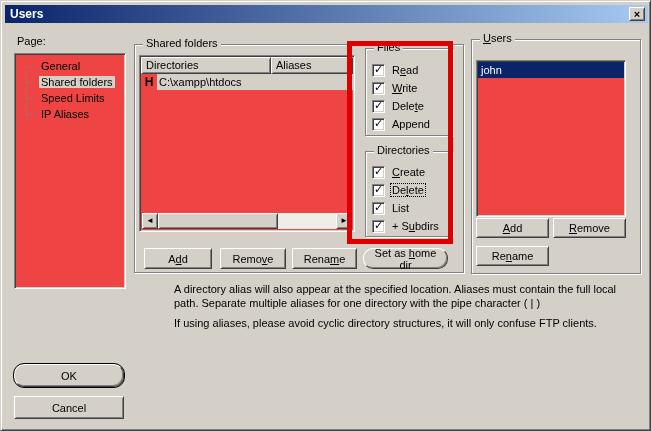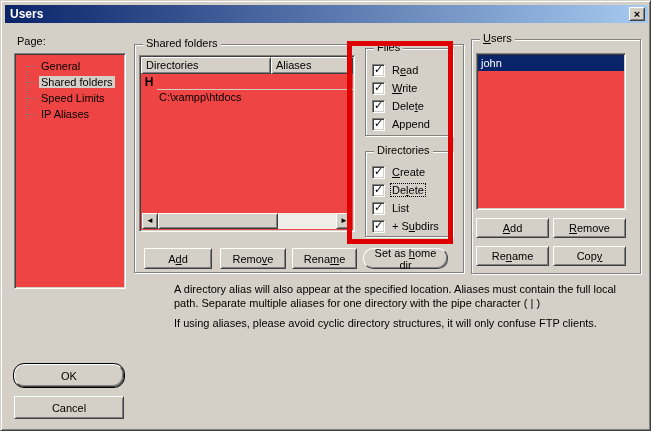--- a/index.html
+++ b/index.html
@@ -59,21 +59,21 @@
   .dir-header{display:flex;height:17px;}
   .hdr-cell{
     background:#d4d0c8;border:1px solid;border-color:#ffffff #404040 #404040 #ffffff;
     box-shadow:inset 1px 1px 0 #d4d0c8, inset -1px -1px 0 #808080;
     padding:1px 4px;line-height:13px;cursor:default;white-space:nowrap;overflow:hidden;
   }
   .hdr-dirs{width:130px;}
   .hdr-aliases{flex:1;}
   .dir-row{display:flex;height:16px;line-height:16px;cursor:default;}
   .dir-marker{width:16px;text-align:center;font-weight:bold;font-size:12px;}
-  .dir-path{flex:1;background:#d4d0c8;padding-left:2px;white-space:nowrap;margin-top:15px;}
+  .dir-path{flex:1;background:#d4d0c8;padding-left:2px;white-space:nowrap;}
   
   .hscroll{position:absolute;left:2px;bottom:2px;right:2px;height:16px;background:#efede8;display:flex;}
   .sb-btn{
     width:16px;height:16px;flex:0 0 16px;display:flex;align-items:center;justify-content:center;
     background:#d4d0c8;border:1px solid;border-color:#ffffff #404040 #404040 #ffffff;
     box-shadow:inset 1px 1px 0 #d4d0c8, inset -1px -1px 0 #808080;
     font-size:8px;line-height:8px;color:#000;cursor:default;
   }
   .sb-track{position:relative;flex:1;}
   .sb-thumb{
@@ -86,21 +86,21 @@
   .cb{
     width:13px;height:13px;background:#fff;flex:0 0 13px;
     border:1px solid;border-color:#808080 #ffffff #ffffff #808080;
     box-shadow:inset 1px 1px 0 #404040, inset -1px -1px 0 #d4d0c8;
     display:flex;align-items:center;justify-content:center;
   }
   .cb-check{font-size:11px;font-weight:bold;line-height:11px;margin-top:-1px;}
   .cb-label{margin-left:6px;white-space:nowrap;padding:0 1px;}
   .cb-label.focus{outline:1px dotted #000;}
   
-  .users-list{position:absolute;left:475px;top:52px;width:150px;height:157px;padding:1px;}
+  .users-list{position:absolute;left:475px;top:59px;width:150px;height:157px;padding:1px;}
   .user-item{height:16px;line-height:16px;padding-left:3px;cursor:default;}
   .user-item.selected{background:#0a246a;color:#fff;}
   
   .red-rect{
     position:absolute;left:346px;top:40px;width:106px;height:203px;
     border:5px solid #de0000;z-index:50;pointer-events:none;
   }
   .note-line{position:absolute;white-space:nowrap;margin-left:40px;}
   u{text-decoration:underline;}
 </style>
@@ -240,23 +240,20 @@
   </div>
   <button class="btn" style="left:475px;top:217px;width:73px;height:20px;">
     <span><u>A</u>dd</span>
   </button>
   <button class="btn" style="left:552px;top:217px;width:73px;height:20px;">
     <span><u>R</u>emove</span>
   </button>
   <button class="btn" style="left:475px;top:245px;width:73px;height:20px;">
     <span>Re<u>n</u>ame</span>
   </button>
-  <button class="btn" style="left:552px;top:245px;width:73px;height:20px;">
-    <span>Cop<u>y</u></span>
-  </button>
 
   <div class="note-line" style="left:133px;top:282px;">A directory alias will also appear at the specified location. Aliases must contain the full local</div>
   <div class="note-line" style="left:133px;top:296px;">path. Separate multiple aliases for one directory with the pipe character ( | )</div>
   <div class="note-line" style="left:133px;top:316px;">If using aliases, please avoid cyclic directory structures, it will only confuse FTP clients.</div>
 
   <button class="btn default" style="left:13px;top:363px;width:110px;height:23px;">
     <span>OK</span>
   </button>
   <button class="btn" style="left:13px;top:395px;width:110px;height:23px;">
     <span>Cancel</span>

